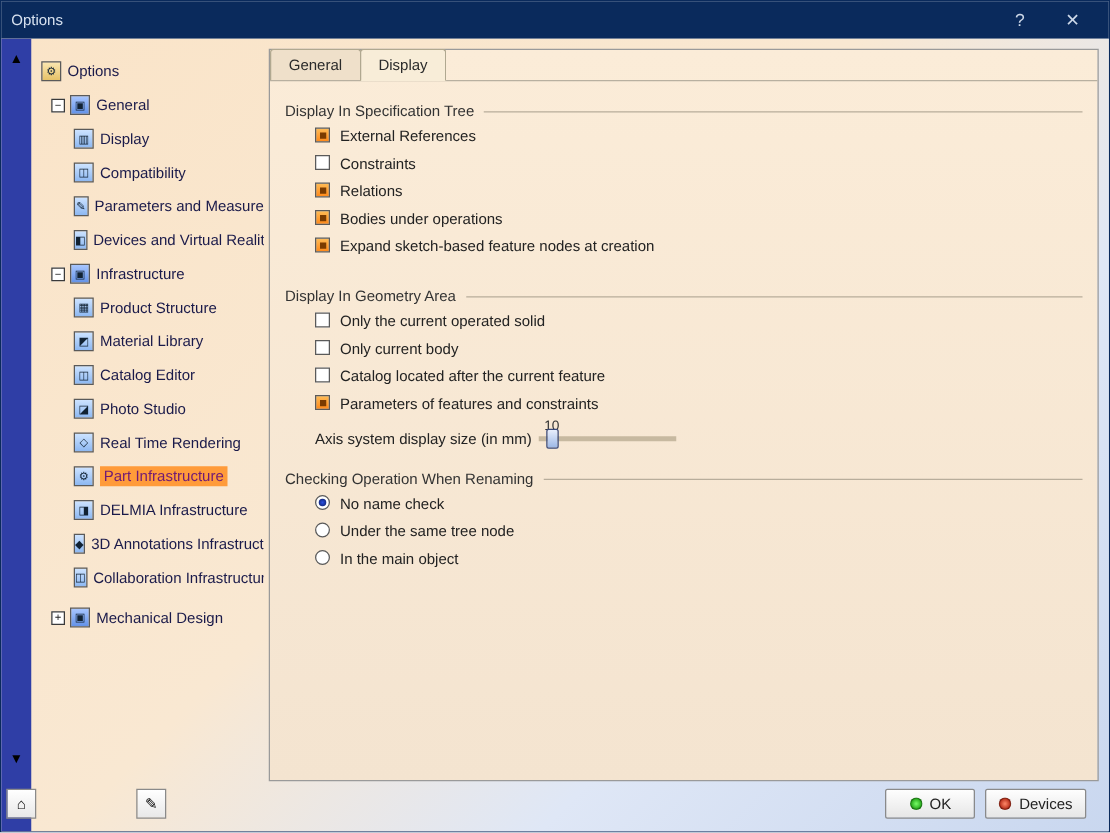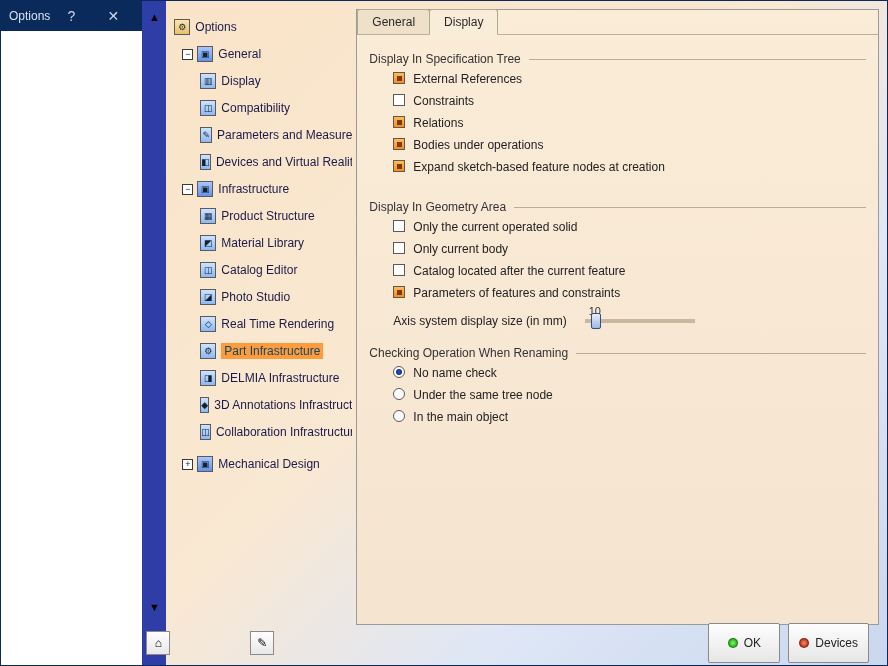--- a/index.html
+++ b/index.html
@@ -1,58 +1,58 @@
 <!DOCTYPE html>
 <html><head>
 <meta charset="utf-8">
 <style>
   * { box-sizing: border-box; font-family: "Segoe UI", Tahoma, sans-serif; font-size: 12px; }
   body { margin: 0; width: 888px; height: 666px; background: #fff; overflow: hidden; }
-  .window { width: 888px; height: 666px; border: 1px solid #0a2a5c; display: flex; }
+  .window { width: 888px; height: 666px; border: 1px solid #0a2a5c; display: flex; flex-direction: column; }
   .titlebar { height: 30px; background: #0a2a5c; color: #c8d6ea; display: flex; align-items: center; padding: 0 8px; }
   .titlebar .title { flex: 1; color: #d8e2f0; font-size: 12px; }
   .titlebar .tbtn { width: 42px; height: 29px; display: flex; align-items: center; justify-content: center; color: #cdd8e8; font-size: 14px; }
   .body { flex: 1; display: flex; background: linear-gradient(135deg, #fae4c8 0%, #f9e8d2 45%, #dfe7f6 70%, #c9d7ef 100%); position: relative; }
   
   .leftcol { width: 24px; background: #2f3ea6; display: flex; flex-direction: column; align-items: center; padding-top: 8px; }
   .leftcol .arrowbtn { width: 16px; height: 16px; color: #000; font-size: 11px; display: flex; align-items: center; justify-content: center; margin-bottom: 2px; }
   .leftcol .spacer { flex: 1; }
   .treepane { width: 186px; padding: 10px 0 4px 8px; overflow: hidden; position: relative; }
   .tree { position: relative; }
   .tree-item { display: flex; align-items: center; height: 22px; margin: 5px 0; position: relative; }
   .tree-item .icon { width: 16px; height: 16px; margin-right: 5px; display: inline-flex; align-items: center; justify-content: center; border: 1px solid #5a5a5a; background: linear-gradient(#a8c6ff, #6392e8); font-size: 9px; color: #123; }
   .tree-item.root .icon { background: linear-gradient(#fbe6b0,#e6c268); }
   .tree-item .label { white-space: nowrap; color: #1a1a4a; }
-  .tree-item.selected .label { background: #ff9b3a; color: #0c4a6e; padding: 1px 3px; }
+  .tree-item.selected .label { background: #ff9b3a; color: #701a75; padding: 1px 3px; }
   .tree-item.cat { margin-left: 0; }
   .tree-item.child { margin-left: 26px; }
   .tree-item.child .icon { background: linear-gradient(#cde3ff,#8db8f2); }
   .minus { width:11px; height:11px; border:1px solid #3a3a3a; background:#fff; display:inline-flex; align-items:center; justify-content:center; font-size:9px; line-height:1; margin-right:4px; color:#222; }
   
   .content { flex: 1; padding: 8px 8px 4px 4px; display: flex; flex-direction: column; }
   .panel { flex: 1; border: 1px solid #9a9a9a; background: linear-gradient(180deg,#fbecd8,#f4e4d0); }
   .tabs { height: 26px; display: flex; border-bottom: 1px solid #b8b0a0; position: relative; top: -1px; }
   .tab { padding: 5px 14px 4px; border: 1px solid #b0a890; border-bottom: none; background: #efe0ca; margin-right: -1px; border-radius: 3px 3px 0 0; color: #2a2a2a; }
   .tab.active { background: #f8edd8; position: relative; z-index: 2; border-bottom: 1px solid #f8edd8; margin-bottom: -1px; }
   .section { padding: 6px 12px 2px; }
   .section-title { display: flex; align-items: center; margin: 10px 0 6px; color: #333; text-align: right; }
   .section-title .line { flex: 1; height: 1px; background: #b8ad9b; margin-left: 8px; }
   .opt { display: flex; align-items: flex-start; margin-left: 24px; height: 22px; color: #222; }
   .chk { width: 12px; height: 12px; border: 1px solid #5a5a5a; background: #fff; margin-right: 8px; display:inline-flex; align-items:center; justify-content:center; }
   .chk.checked { background: linear-gradient(#ffbb55,#ff8a1a); }
   .chk.checked::after { content:""; width:5px; height:5px; background:#7a3b00; }
   .radio { width:12px; height:12px; border:1px solid #5a5a5a; border-radius:50%; background:#fff; margin-right:8px; display:inline-flex; align-items:center; justify-content:center; }
   .radio.on::after { content:""; width:6px; height:6px; border-radius:50%; background: radial-gradient(#2a4fe0,#0a1a60); }
   .slider-row { display:flex; align-items:center; margin-left:24px; margin-top:6px; color:#222; }
-  .slider { width:110px; height:4px; background:#c7b9a0; position:relative; margin-left:18px; }
+  .slider { width:110px; height:4px; background:#c7b9a0; position:relative; margin-left:6px; }
   .slider .thumb { position:absolute; top:-6px; left:6px; width:10px; height:16px; background:linear-gradient(#e8eefc,#9db8e6); border:1px solid #3a4a7a; border-radius:2px; }
   .slider .val { position:absolute; top:-14px; left:4px; font-size:11px; color:#333; }
   
   .buttonbar { height: 36px; display:flex; align-items:center; justify-content:flex-end; padding: 0 10px; gap:8px; }
-  .btn { min-width:72px; height:40px; border:1px solid #8a8a8a; background:linear-gradient(#fefefe,#e6e6e6); display:inline-flex; align-items:center; justify-content:center; gap:6px; padding:0 10px; border-radius:2px; color:#222; }
+  .btn { min-width:72px; height:24px; border:1px solid #8a8a8a; background:linear-gradient(#fefefe,#e6e6e6); display:inline-flex; align-items:center; justify-content:center; gap:6px; padding:0 10px; border-radius:2px; color:#222; }
   .led { width:10px; height:10px; border-radius:50%; border:1px solid rgba(0,0,0,.3); }
   .led.green { background: radial-gradient(#7aff6a,#0a8a00); }
   .led.red { background: radial-gradient(#ff8a6a,#a01000); }
   .cornericons { position:absolute; left:4px; bottom:10px; display:flex; gap:80px; }
   .smallbtn { width:24px; height:24px; border:1px solid #8a8a8a; background:linear-gradient(#fff,#e8e8e8); display:inline-flex; align-items:center; justify-content:center; }
 </style>
 </head>
 <body>
 
 <div class="window">

